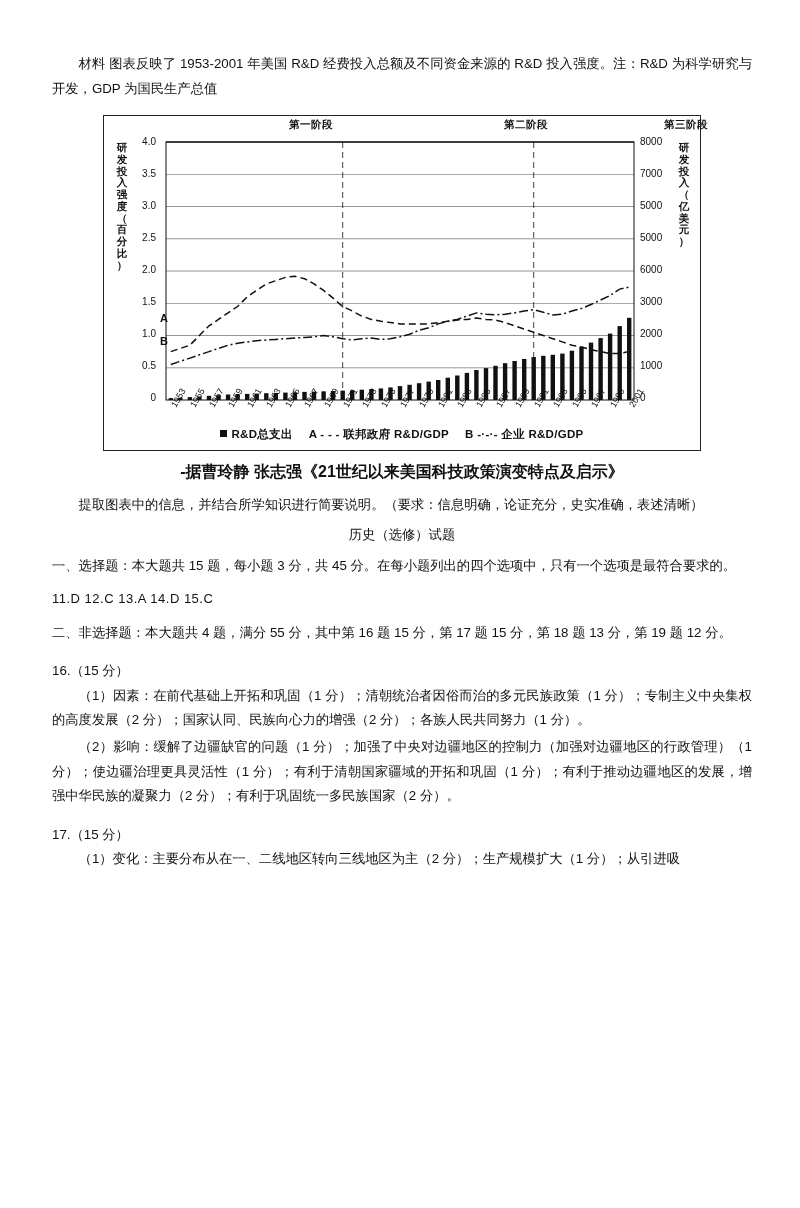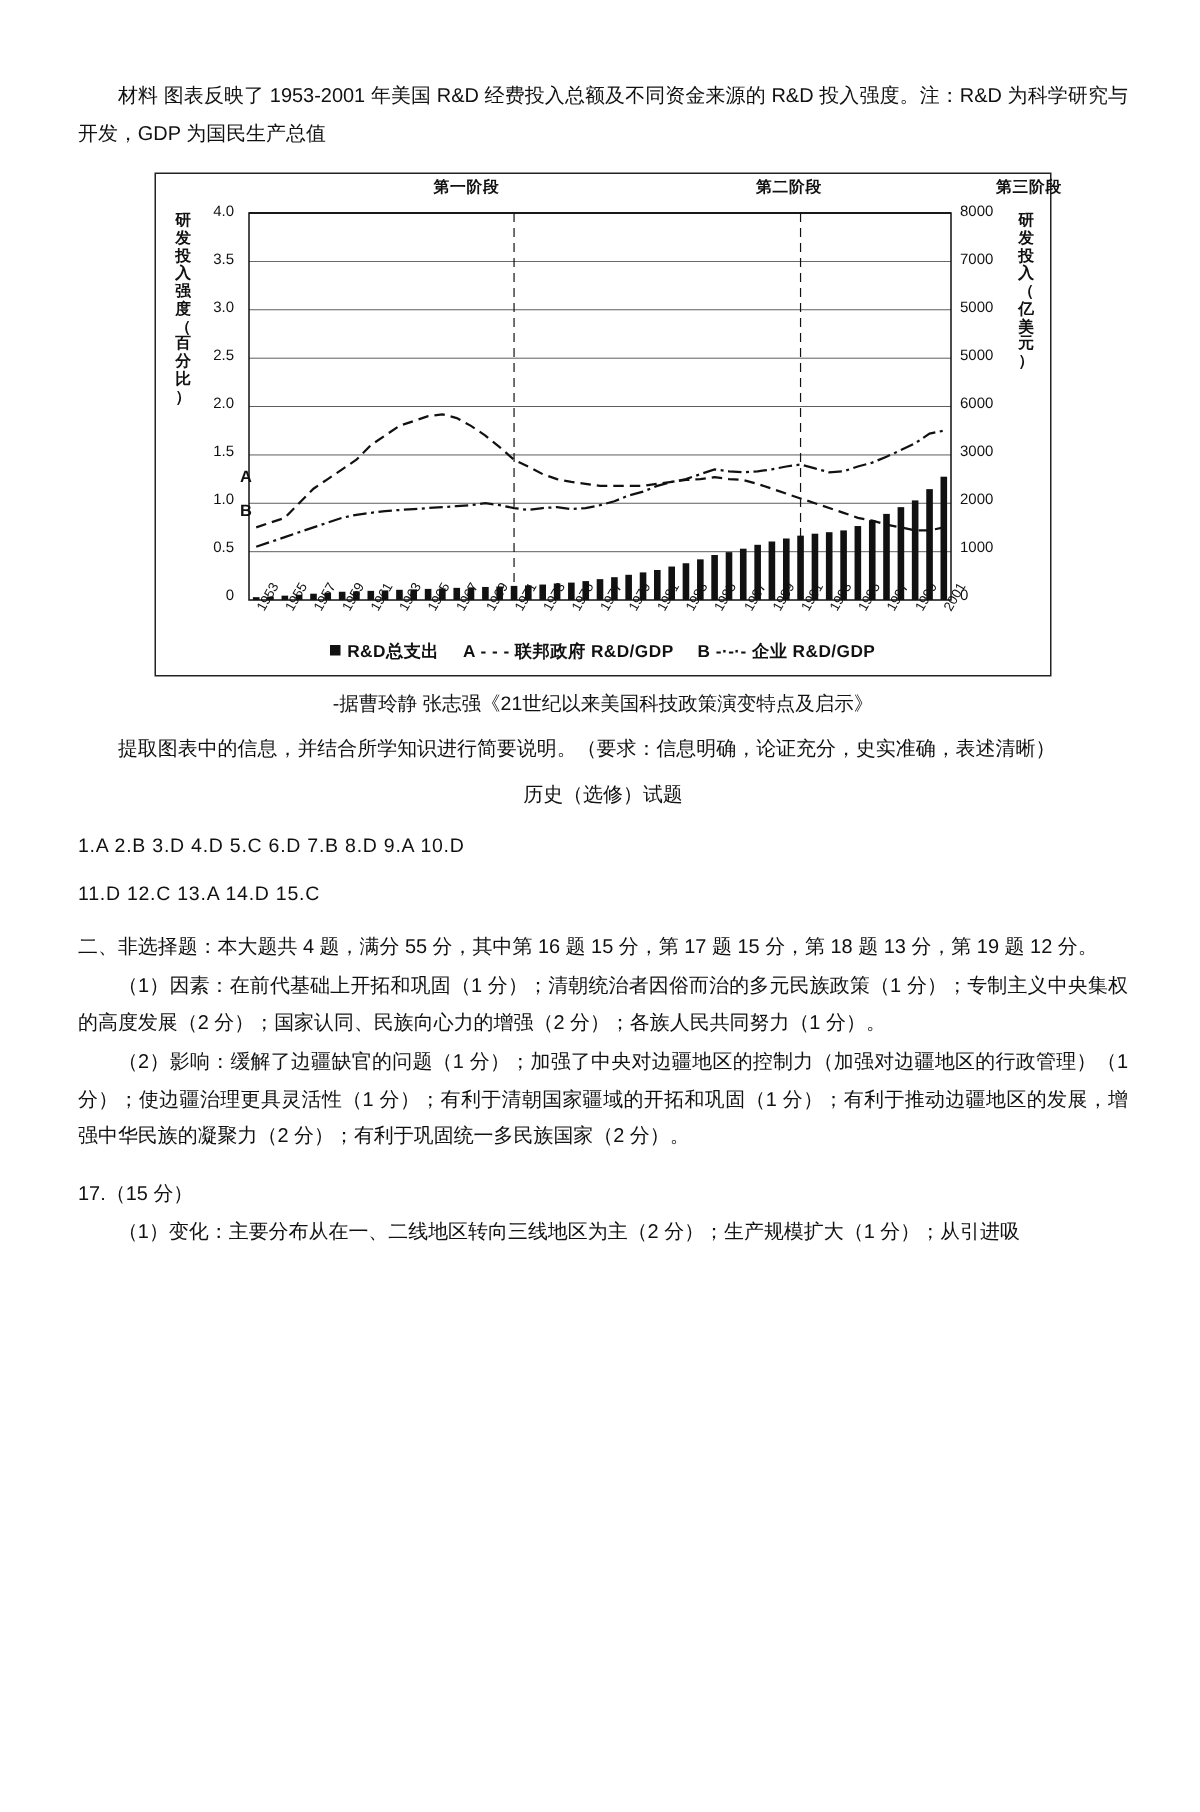--- a/index.html
+++ b/index.html
@@ -59,21 +59,21 @@
     font-size:11.5px; font-weight:bold; letter-spacing:.3px;
   }
   .legend span { white-space:nowrap; }
   .legend .sq {
     display:inline-block; width:7px; height:7px; background:#111;
     margin-right:4px; vertical-align:1px;
   }
   .marker-a, .marker-b {
     position:absolute; font-size:11px; font-weight:bold; color:#111;
   }
-  .src { text-align:center; font-size:13px; margin:4px 0 6px 0; }
+  .src { text-align:center; font-size:16px; margin:4px 0 6px 0;font-weight:bold; }
 
   .ans-line { font-size:13px; margin:2px 0 2px 0; letter-spacing:.5px; }
   .hang { padding-left:2em; text-indent:-2em; }
   .q-head { font-size:13.3px; margin-top:14px; }
   svg { display:block; }
 </style>
 </head>
 <body>
 
 <div class="page">
@@ -217,26 +217,27 @@
 
       </div>
     </div>
 
     <p class="src">-据曹玲静 张志强《21世纪以来美国科技政策演变特点及启示》</p>
 
     <p class="para indent">提取图表中的信息，并结合所学知识进行简要说明。（要求：信息明确，论证充分，史实准确，表述清晰）</p>
 
     <p class="center" style="margin-top:6px;">历史（选修）试题</p>
 
-
-    <p class="ans-line" style="margin-top:10px;">1.A    2.B    3.D    4.D    5.C    6.D    7.B    8.D    9.A    10.D</p>
+    <p class="para hang" style="margin-top:6px;">一、选择题：本大题共 15 题，每小题 3 分，共 45 分。在每小题列出的四个选项中，只有一个选项是最符合要求的。</p>
+
     <p class="ans-line" style="margin-top:8px;">11.D    12.C    13.A    14.D    15.C</p>
 
     <p class="para hang" style="margin-top:10px;">二、非选择题：本大题共 4 题，满分 55 分，其中第 16 题 15 分，第 17 题 15 分，第 18 题 13 分，第 19 题 12 分。</p>
 
+    <p class="q-head">16.（15 分）</p>
     <p class="para indent">（1）因素：在前代基础上开拓和巩固（1 分）；清朝统治者因俗而治的多元民族政策（1 分）；专制主义中央集权的高度发展（2 分）；国家认同、民族向心力的增强（2 分）；各族人民共同努力（1 分）。</p>
     <p class="para indent">（2）影响：缓解了边疆缺官的问题（1 分）；加强了中央对边疆地区的控制力（加强对边疆地区的行政管理）（1 分）；使边疆治理更具灵活性（1 分）；有利于清朝国家疆域的开拓和巩固（1 分）；有利于推动边疆地区的发展，增强中华民族的凝聚力（2 分）；有利于巩固统一多民族国家（2 分）。</p>
 
     <p class="q-head">17.（15 分）</p>
     <p class="para indent">（1）变化：主要分布从在一、二线地区转向三线地区为主（2 分）；生产规模扩大（1 分）；从引进吸</p>
 
   </div>
 </div>
 
 </body></html>

